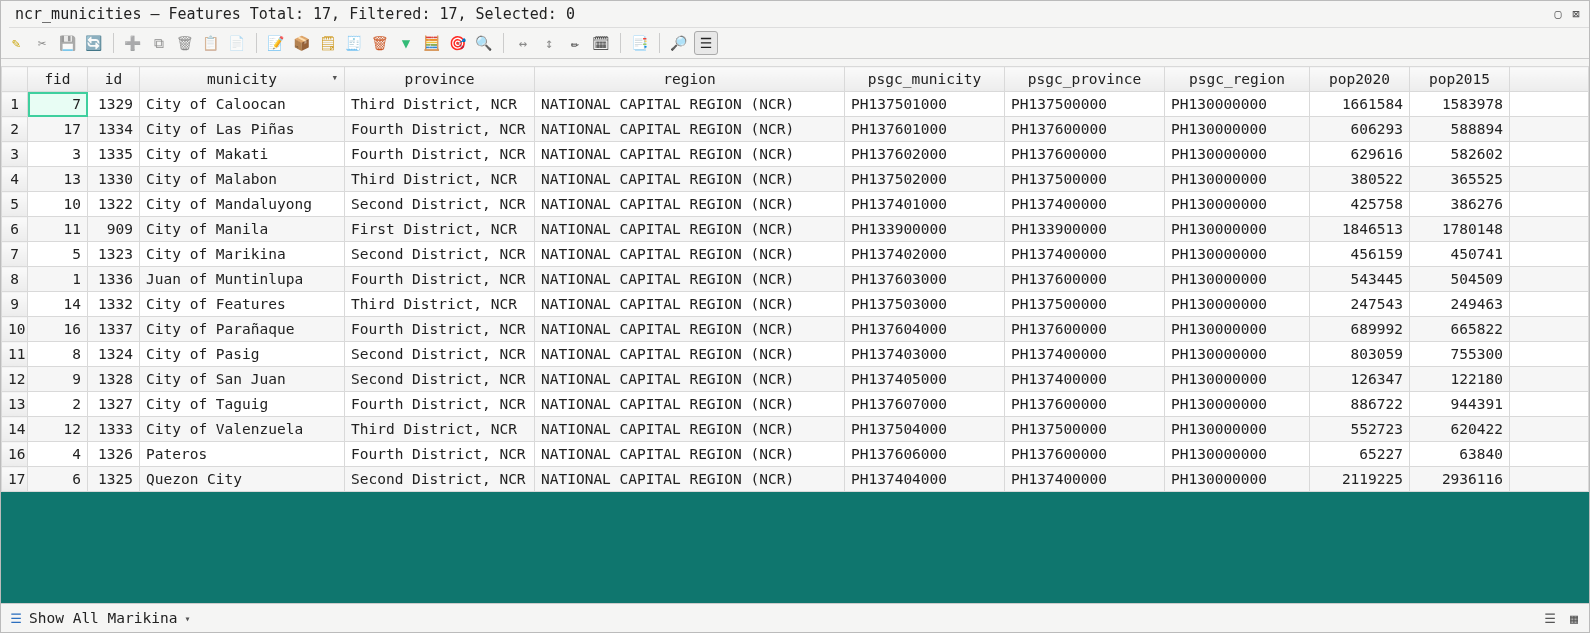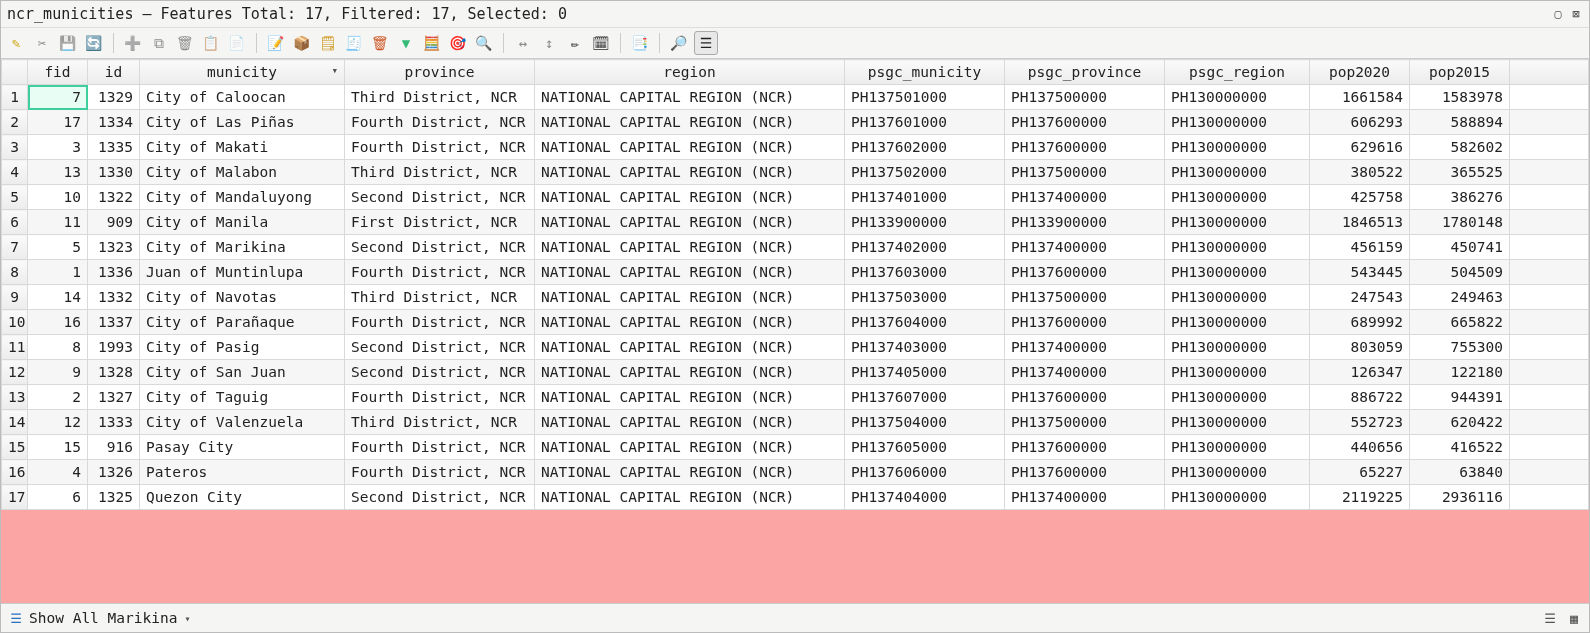--- a/index.html
+++ b/index.html
@@ -23,20 +23,21 @@
     box-sizing: border-box;
   }
   .titlebar {
     display: flex;
     align-items: center;
     padding: 2px 6px;
     font-size: 15px;
     background: #f5f5f4;
     border-bottom: 1px solid #ddd;
     height: 22px;
+    margin-left: 8px;
   }
   .titlebar .title {
     flex: 1;
     white-space: nowrap;
   }
   .titlebar .win-btns {
     display: flex;
     gap: 4px;
   }
   .titlebar .win-btns .wbtn {
@@ -75,21 +76,22 @@
   }
   .toolbar .sep {
     width: 1px;
     height: 20px;
     background: #ccc;
     margin: 0 4px;
   }
   .table-wrap {
     flex: 1;
     overflow: auto;
-    background: #fca5a5;
+    background: #0f766e;
+    margin-top: 7px;
   }
   table {
     border-collapse: collapse;
     width: 100%;
     table-layout: fixed;
   }
   th, td {
     border: 1px solid #d9d9d9;
     padding: 4px 6px;
     white-space: nowrap;
@@ -368,21 +370,21 @@
             <td class="txt">PH137600000</td>
             <td class="txt">PH130000000</td>
             <td class="num">543445</td>
             <td class="num">504509</td>
             <td></td>
           </tr>
           <tr>
             <td class="rowhdr">9</td>
             <td class="num">14</td>
             <td class="num">1332</td>
-            <td class="txt">City of Navotas</td>
+            <td class="txt">City of Features</td>
             <td class="txt">Third District, NCR</td>
             <td class="txt">NATIONAL CAPITAL REGION (NCR)</td>
             <td class="txt">PH137503000</td>
             <td class="txt">PH137500000</td>
             <td class="txt">PH130000000</td>
             <td class="num">247543</td>
             <td class="num">249463</td>
             <td></td>
           </tr>
           <tr>
@@ -395,21 +397,21 @@
             <td class="txt">PH137604000</td>
             <td class="txt">PH137600000</td>
             <td class="txt">PH130000000</td>
             <td class="num">689992</td>
             <td class="num">665822</td>
             <td></td>
           </tr>
           <tr>
             <td class="rowhdr">11</td>
             <td class="num">8</td>
-            <td class="num">1993</td>
+            <td class="num">1324</td>
             <td class="txt">City of Pasig</td>
             <td class="txt">Second District, NCR</td>
             <td class="txt">NATIONAL CAPITAL REGION (NCR)</td>
             <td class="txt">PH137403000</td>
             <td class="txt">PH137400000</td>
             <td class="txt">PH130000000</td>
             <td class="num">803059</td>
             <td class="num">755300</td>
             <td></td>
           </tr>
@@ -446,34 +448,20 @@
             <td class="num">12</td>
             <td class="num">1333</td>
             <td class="txt">City of Valenzuela</td>
             <td class="txt">Third District, NCR</td>
             <td class="txt">NATIONAL CAPITAL REGION (NCR)</td>
             <td class="txt">PH137504000</td>
             <td class="txt">PH137500000</td>
             <td class="txt">PH130000000</td>
             <td class="num">552723</td>
             <td class="num">620422</td>
-            <td></td>
-          </tr>
-          <tr>
-            <td class="rowhdr">15</td>
-            <td class="num">15</td>
-            <td class="num">916</td>
-            <td class="txt">Pasay City</td>
-            <td class="txt">Fourth District, NCR</td>
-            <td class="txt">NATIONAL CAPITAL REGION (NCR)</td>
-            <td class="txt">PH137605000</td>
-            <td class="txt">PH137600000</td>
-            <td class="txt">PH130000000</td>
-            <td class="num">440656</td>
-            <td class="num">416522</td>
             <td></td>
           </tr>
           <tr>
             <td class="rowhdr">16</td>
             <td class="num">4</td>
             <td class="num">1326</td>
             <td class="txt">Pateros</td>
             <td class="txt">Fourth District, NCR</td>
             <td class="txt">NATIONAL CAPITAL REGION (NCR)</td>
             <td class="txt">PH137606000</td>

